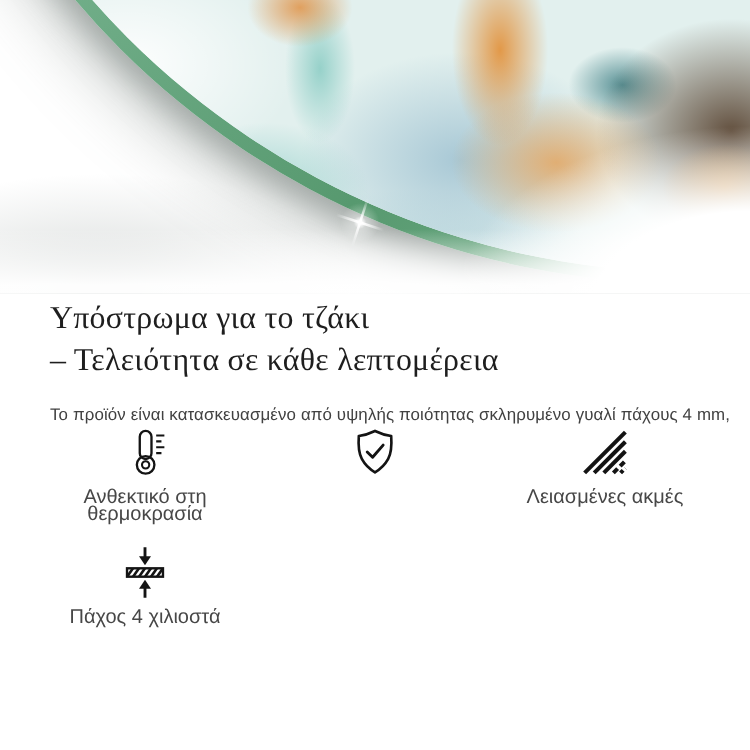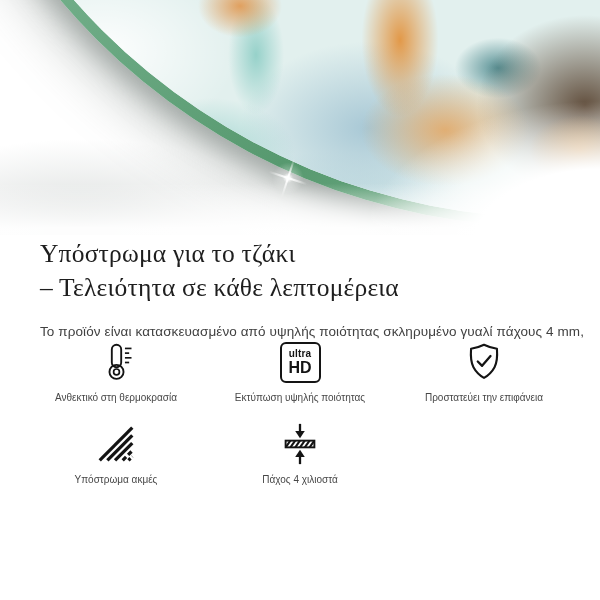--- a/index.html
+++ b/index.html
@@ -51,21 +51,21 @@
   .title span{display:block;white-space:nowrap;}
   .desc{margin:14px 0 0;}
   .desc span{display:block;white-space:nowrap;font-size:13.5px;line-height:26px;
          color:var(--body-text,#414141);letter-spacing:.1px;text-align:right;}
 
   
   .features{display:grid;grid-template-columns:1fr 1fr 1fr;row-gap:16px;
             margin-top:-6px;padding:0 24px;}
   .feature{display:flex;flex-direction:column;align-items:center;text-align:center;}
   .icon-box{height:46px;display:flex;align-items:center;justify-content:center;margin-bottom:6px;}
-  .feature .label{font-size:10px;line-height:14px;color:var(--label-text,#474747);}
+  .feature .label{font-size:16px;line-height:14px;color:var(--label-text,#474747);}
   svg.ic{stroke:var(--icon-stroke,#141414);fill:none;}
   .uhd{width:37px;height:37px;border:2.6px solid var(--icon-stroke,#141414);border-radius:6px;
        display:flex;flex-direction:column;align-items:center;justify-content:center;color:var(--icon-stroke,#141414);}
   .uhd-top{font-weight:700;font-size:10px;line-height:10px;letter-spacing:.2px;}
   .uhd-bottom{font-weight:700;font-size:16px;line-height:16px;margin-top:1px;}
 </style>
 </head>
 <body>
 
 <div class="page">
@@ -99,52 +99,42 @@
           <circle cx="24" cy="34" r="3.1" stroke-width="1.8"></circle>
           <line x1="33" y1="9" x2="40" y2="9" stroke-width="1.8"></line>
           <line x1="33" y1="14" x2="37.5" y2="14" stroke-width="1.8"></line>
           <line x1="33" y1="19" x2="40" y2="19" stroke-width="1.8"></line>
           <line x1="33" y1="24" x2="37.5" y2="24" stroke-width="1.8"></line>
         </svg>
       </div>
       <span class="label">Ανθεκτικό στη θερμοκρασία</span>
     </div>
 
-    <div class="feature">
-      <div class="icon-box">
-        <div class="uhd">
-          <span class="uhd-top">ultra</span>
-          <span class="uhd-bottom">HD</span>
-        </div>
-      </div>
-      <span class="label">Εκτύπωση υψηλής ποιότητας</span>
-    </div>
 
     <div class="feature">
       <div class="icon-box">
         <svg class="ic" viewBox="0 0 48 48" width="46" height="46">
           <path d="M24 6 C29 8.4 33.5 9.7 37.5 10.2 C38 17 38 23.8 35 29.4 C32.4 34.2 28.6 37.9 24 40.6 C19.4 37.9 15.6 34.2 13 29.4 C10 23.8 10 17 10.5 10.2 C14.5 9.7 19 8.4 24 6 Z" stroke-width="2.2" stroke-linejoin="round"></path>
           <path d="M17.5 23.5 L22 28 L30.8 17.8" stroke-width="2.4" stroke-linecap="round" stroke-linejoin="round"></path>
         </svg>
       </div>
-      <span class="label">Προστατεύει την επιφάνεια</span>
     </div>
 
 
     <div class="feature">
       <div class="icon-box">
         <svg class="ic" viewBox="0 0 48 48" width="46" height="46">
           <line x1="7" y1="41" x2="41" y2="7" stroke-width="3.4"></line>
           <line x1="15" y1="41" x2="41" y2="15" stroke-width="3.4"></line>
           <line x1="23" y1="41" x2="41" y2="23" stroke-width="3.4"></line>
           <line x1="31" y1="41" x2="41" y2="31" stroke-width="3.4" stroke-dasharray="5 3"></line>
           <line x1="37" y1="41" x2="41" y2="37" stroke-width="3.4" stroke-dasharray="3 2.5"></line>
         </svg>
       </div>
-      <span class="label">Υπόστρωμα ακμές</span>
+      <span class="label">Λειασμένες ακμές</span>
     </div>
 
     <div class="feature">
       <div class="icon-box">
         <svg class="ic" viewBox="0 0 48 48" width="46" height="46">
           <defs>
               <clipPath id="barclip">
                 <rect x="9" y="20.5" width="30" height="7"></rect>
               </clipPath>
             </defs>

